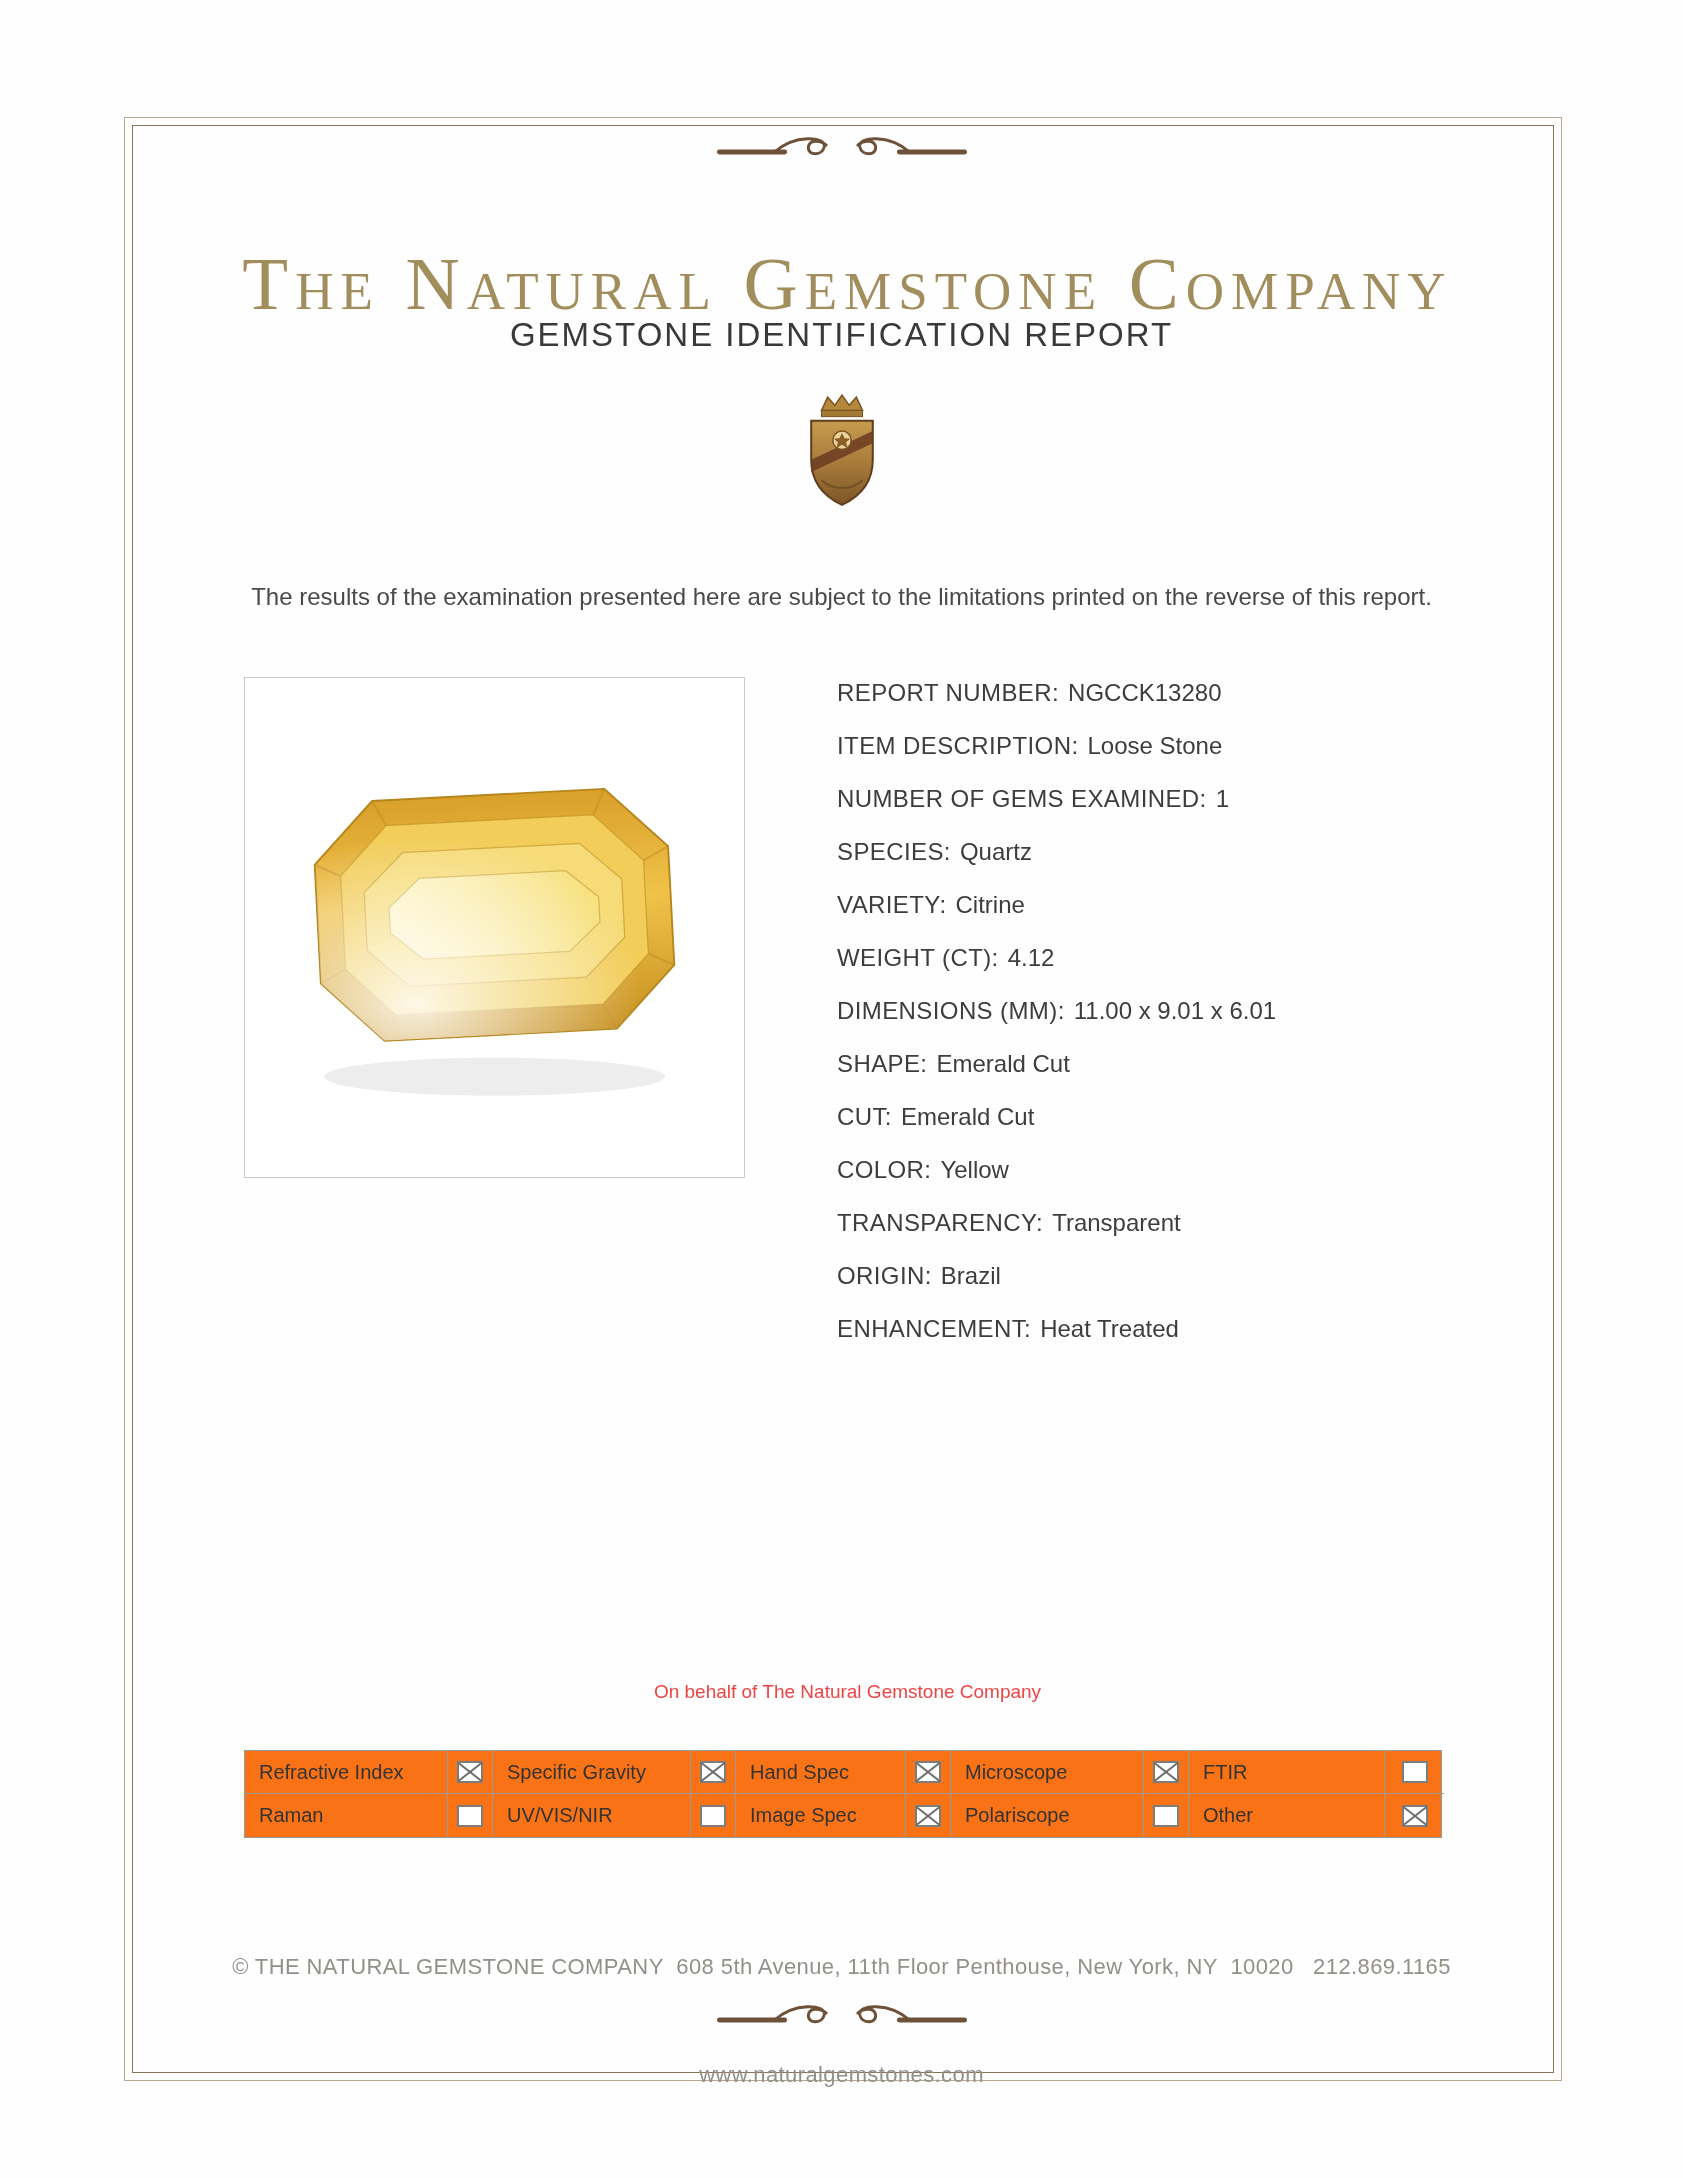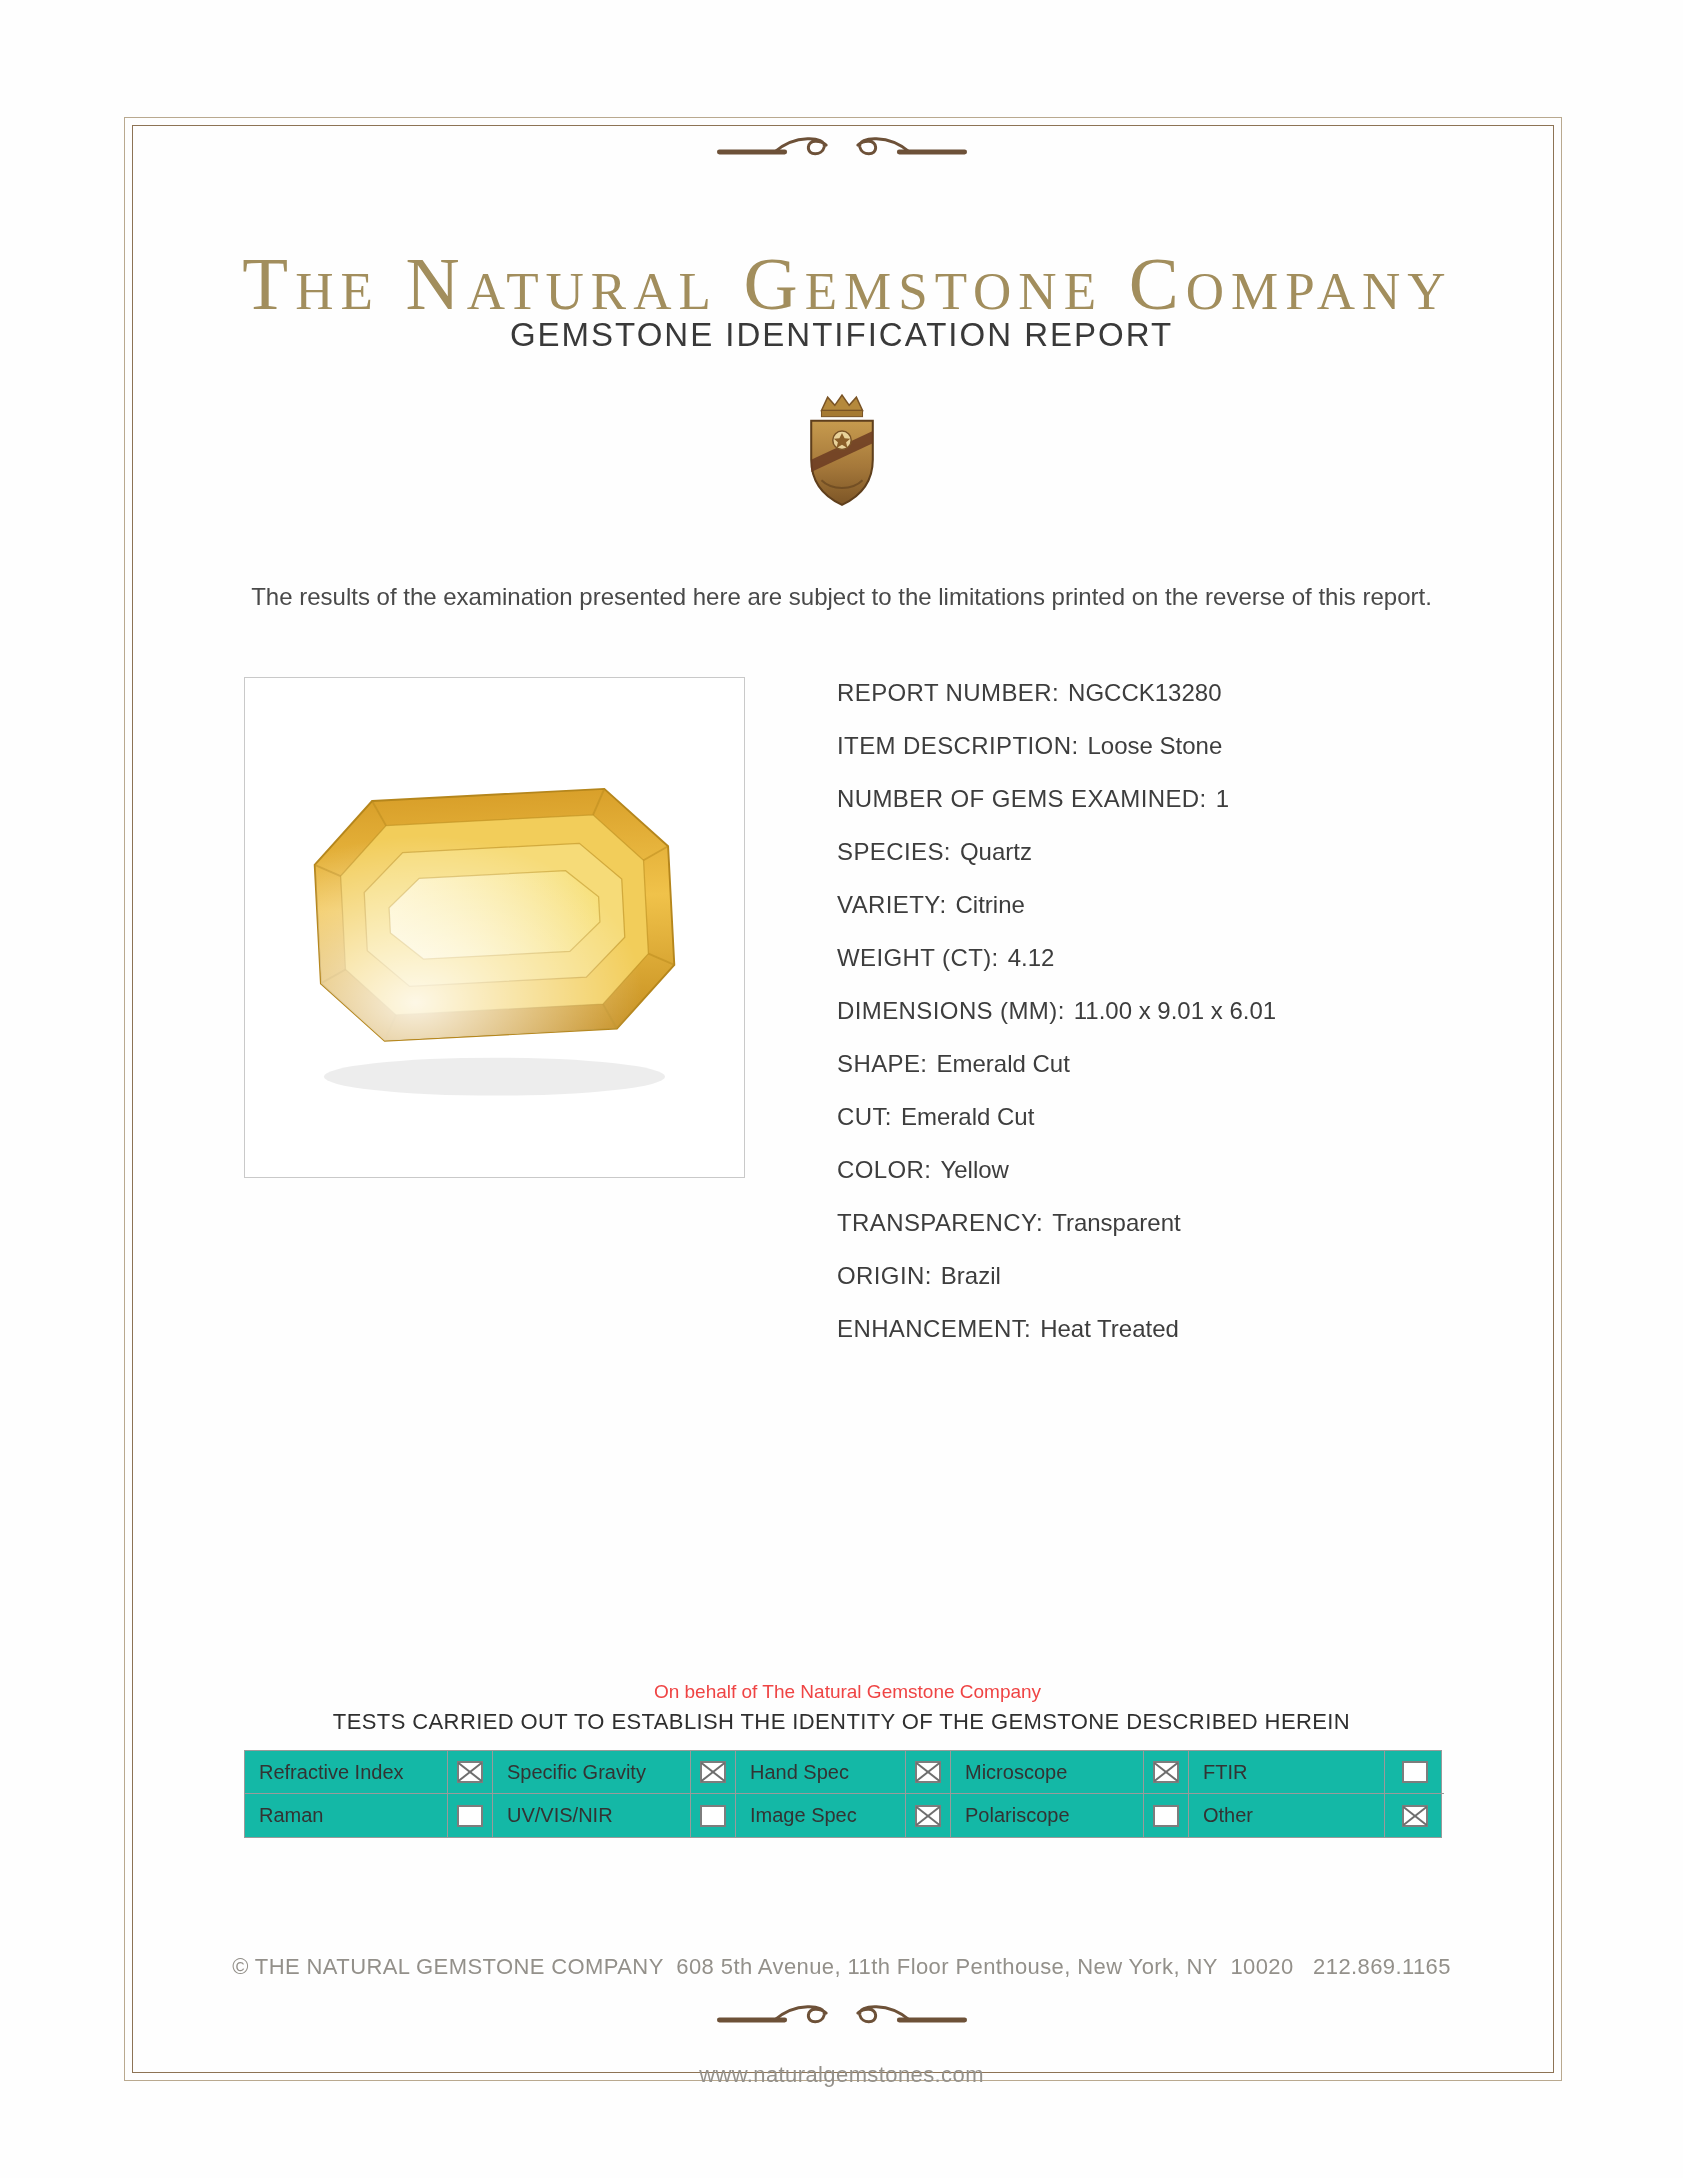--- a/index.html
+++ b/index.html
@@ -34,21 +34,21 @@
   .flabel{color:#3d3d3d;letter-spacing:0.4px;}
   .fvalue{color:#3d3d3d;margin-left:9px;}
 
   .on-behalf{position:absolute;top:1681px;left:0;width:100%;text-align:center;
          font-size:19px;color:#ef4444;padding-left:6px;}
   .tests-heading{position:absolute;top:1709px;left:0;width:100%;text-align:center;
          font-size:22px;letter-spacing:0.4px;color:#2f2f2f;}
 
   .tests-table{position:absolute;top:1750px;left:244px;width:1198px;box-sizing:border-box;
          display:grid;grid-template-columns:203px 45px 198px 45px 170px 45px 193px 45px 196px 59px;
-         border:1px solid #9a9a9a;background:#14b8a6;}
+         border:1px solid #9a9a9a;background:#f97316;}
   .tcell{height:43px;box-sizing:border-box;border-right:1px solid #9a9a9a;border-bottom:1px solid #9a9a9a;
          display:flex;align-items:center;}
   .tcell:nth-child(10n){border-right:none;}
   .tcell:nth-child(n+11){border-bottom:none;}
   .tlabel{padding-left:14px;font-size:20px;color:#333;}
   .tbox{justify-content:center;}
   .cb{width:26px;height:22px;border:2px solid #7d7d7d;box-sizing:border-box;position:relative;display:inline-block;background:#fff;}
   .cb[data-checked="true"]::before,.cb[data-checked="true"]::after{
          content:"";position:absolute;top:50%;left:50%;width:30px;height:2px;background:#6e6e6e;}
   .cb[data-checked="true"]::before{transform:translate(-50%,-50%) rotate(38deg);}
@@ -154,21 +154,20 @@
     <div class="field"><span class="flabel">DIMENSIONS (MM):</span><span class="fvalue">11.00 x 9.01 x 6.01</span></div>
     <div class="field"><span class="flabel">SHAPE:</span><span class="fvalue">Emerald Cut</span></div>
     <div class="field"><span class="flabel">CUT:</span><span class="fvalue">Emerald Cut</span></div>
     <div class="field"><span class="flabel">COLOR:</span><span class="fvalue">Yellow</span></div>
     <div class="field"><span class="flabel">TRANSPARENCY:</span><span class="fvalue">Transparent</span></div>
     <div class="field"><span class="flabel">ORIGIN:</span><span class="fvalue">Brazil</span></div>
     <div class="field"><span class="flabel">ENHANCEMENT:</span><span class="fvalue">Heat Treated</span></div>
   </div>
 
   <div class="on-behalf">On behalf of The Natural Gemstone Company</div>
-  <div class="tests-heading">TESTS CARRIED OUT TO ESTABLISH THE IDENTITY OF THE GEMSTONE DESCRIBED HEREIN</div>
 
   <div class="tests-table">
     <div class="tcell tlabel">Refractive Index</div>
     <div class="tcell tbox">
         <span class="cb" data-checked="true"></span>
       </div>
     <div class="tcell tlabel">Specific Gravity</div>
     <div class="tcell tbox">
         <span class="cb" data-checked="true"></span>
       </div>

